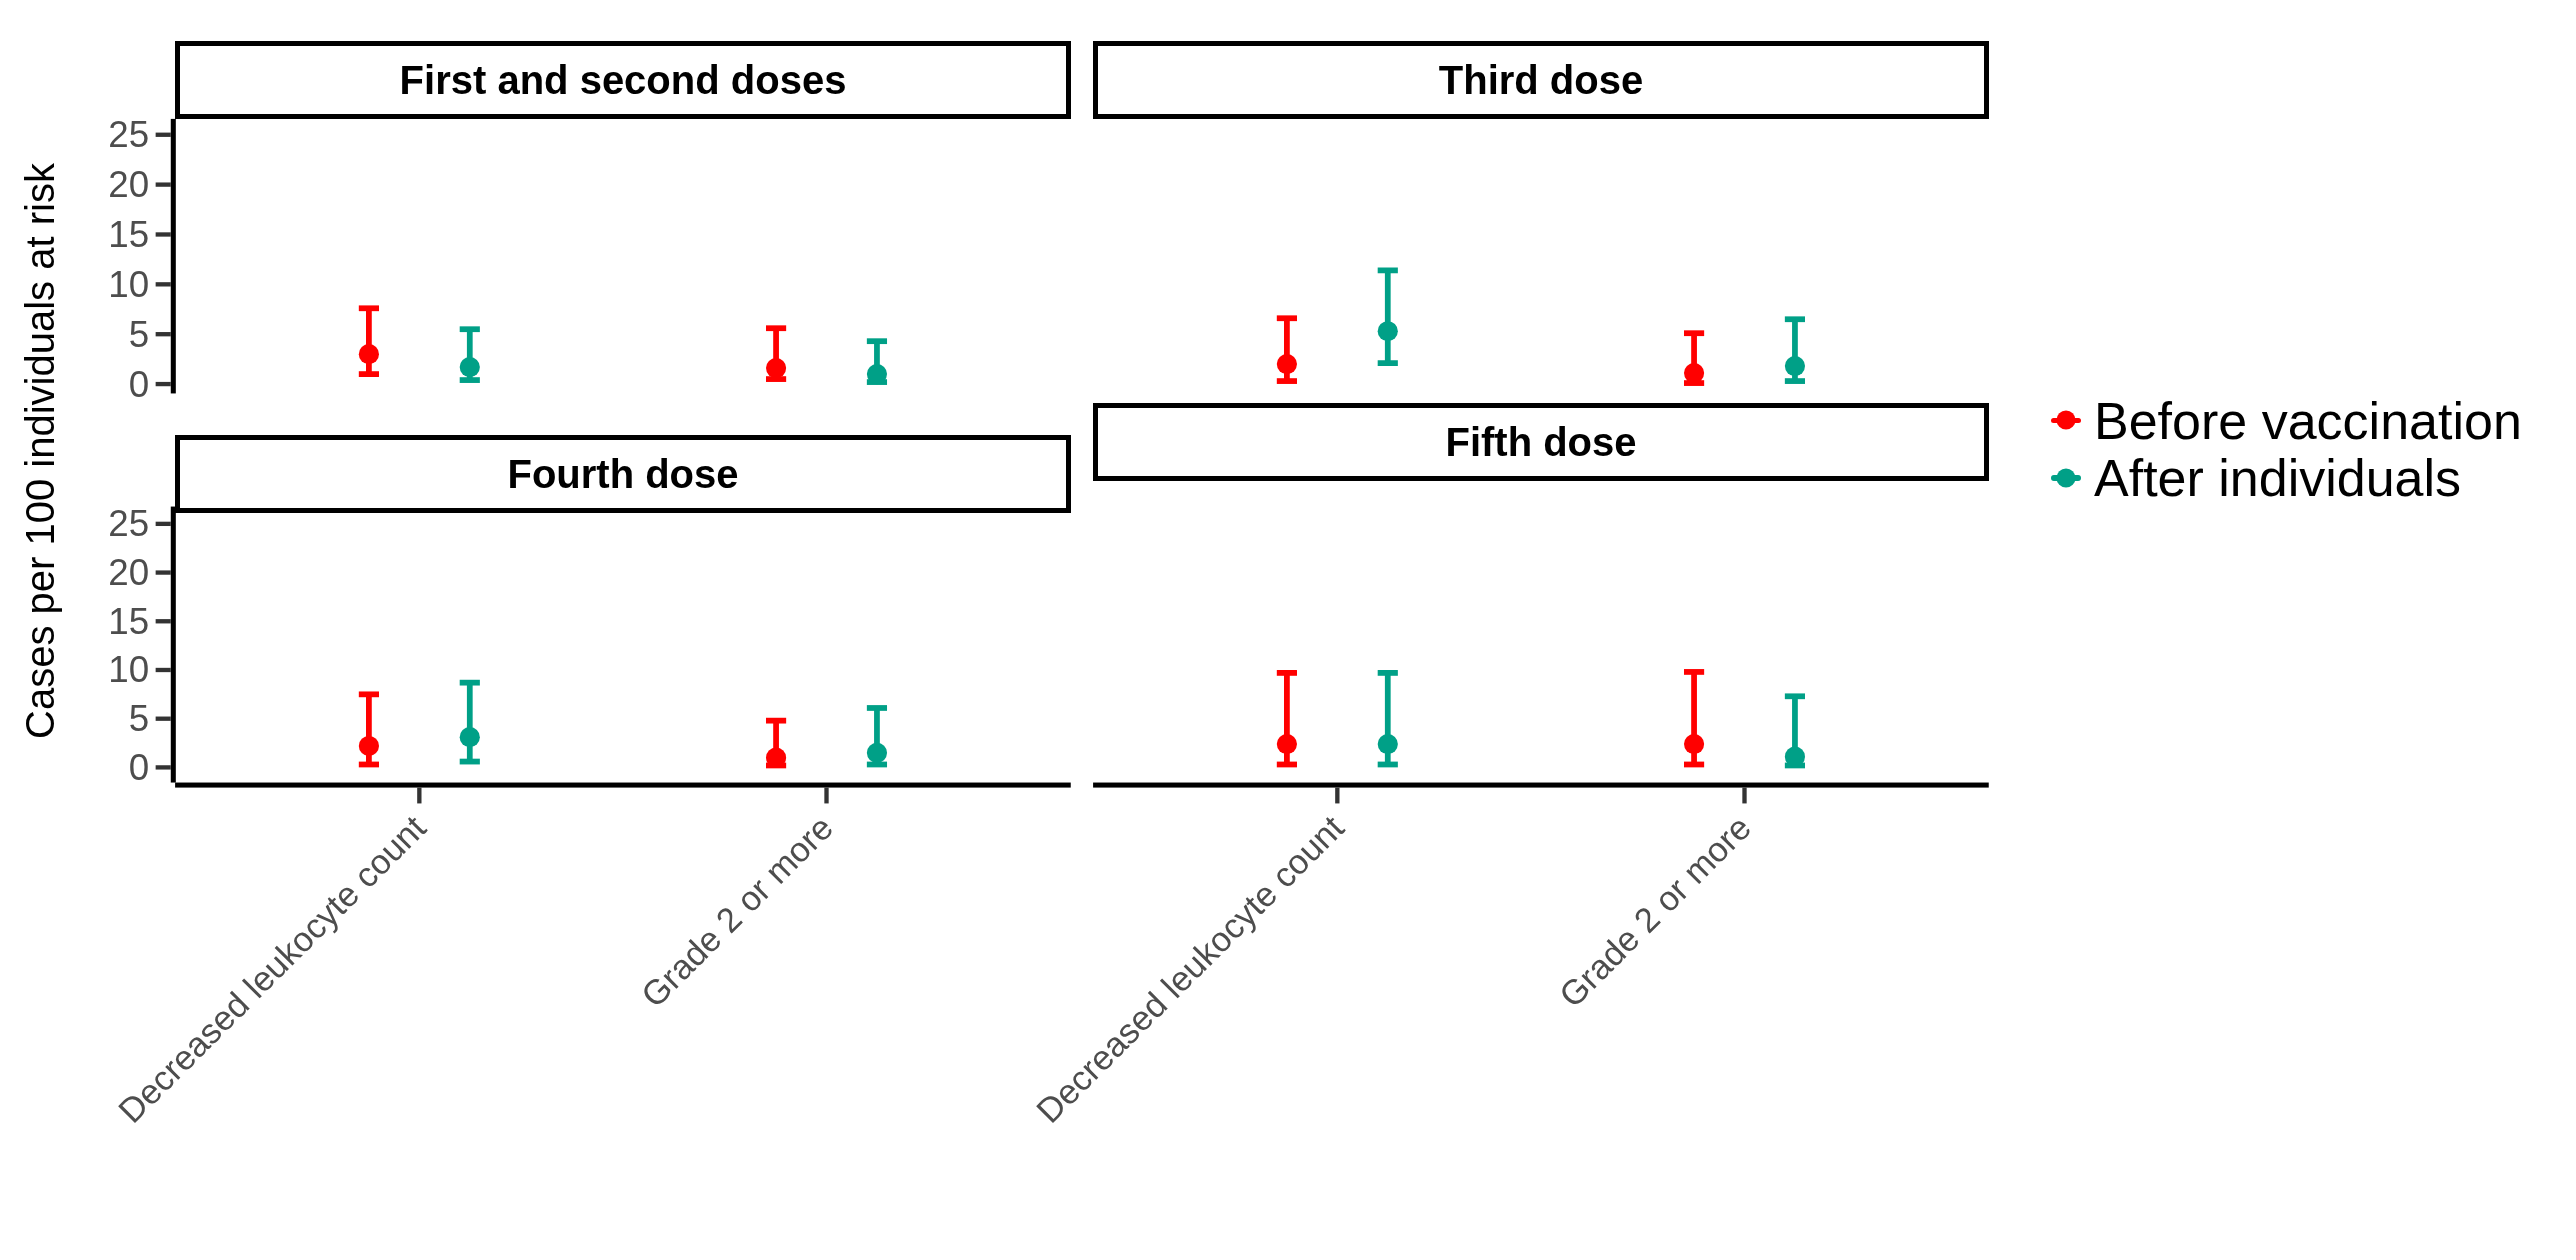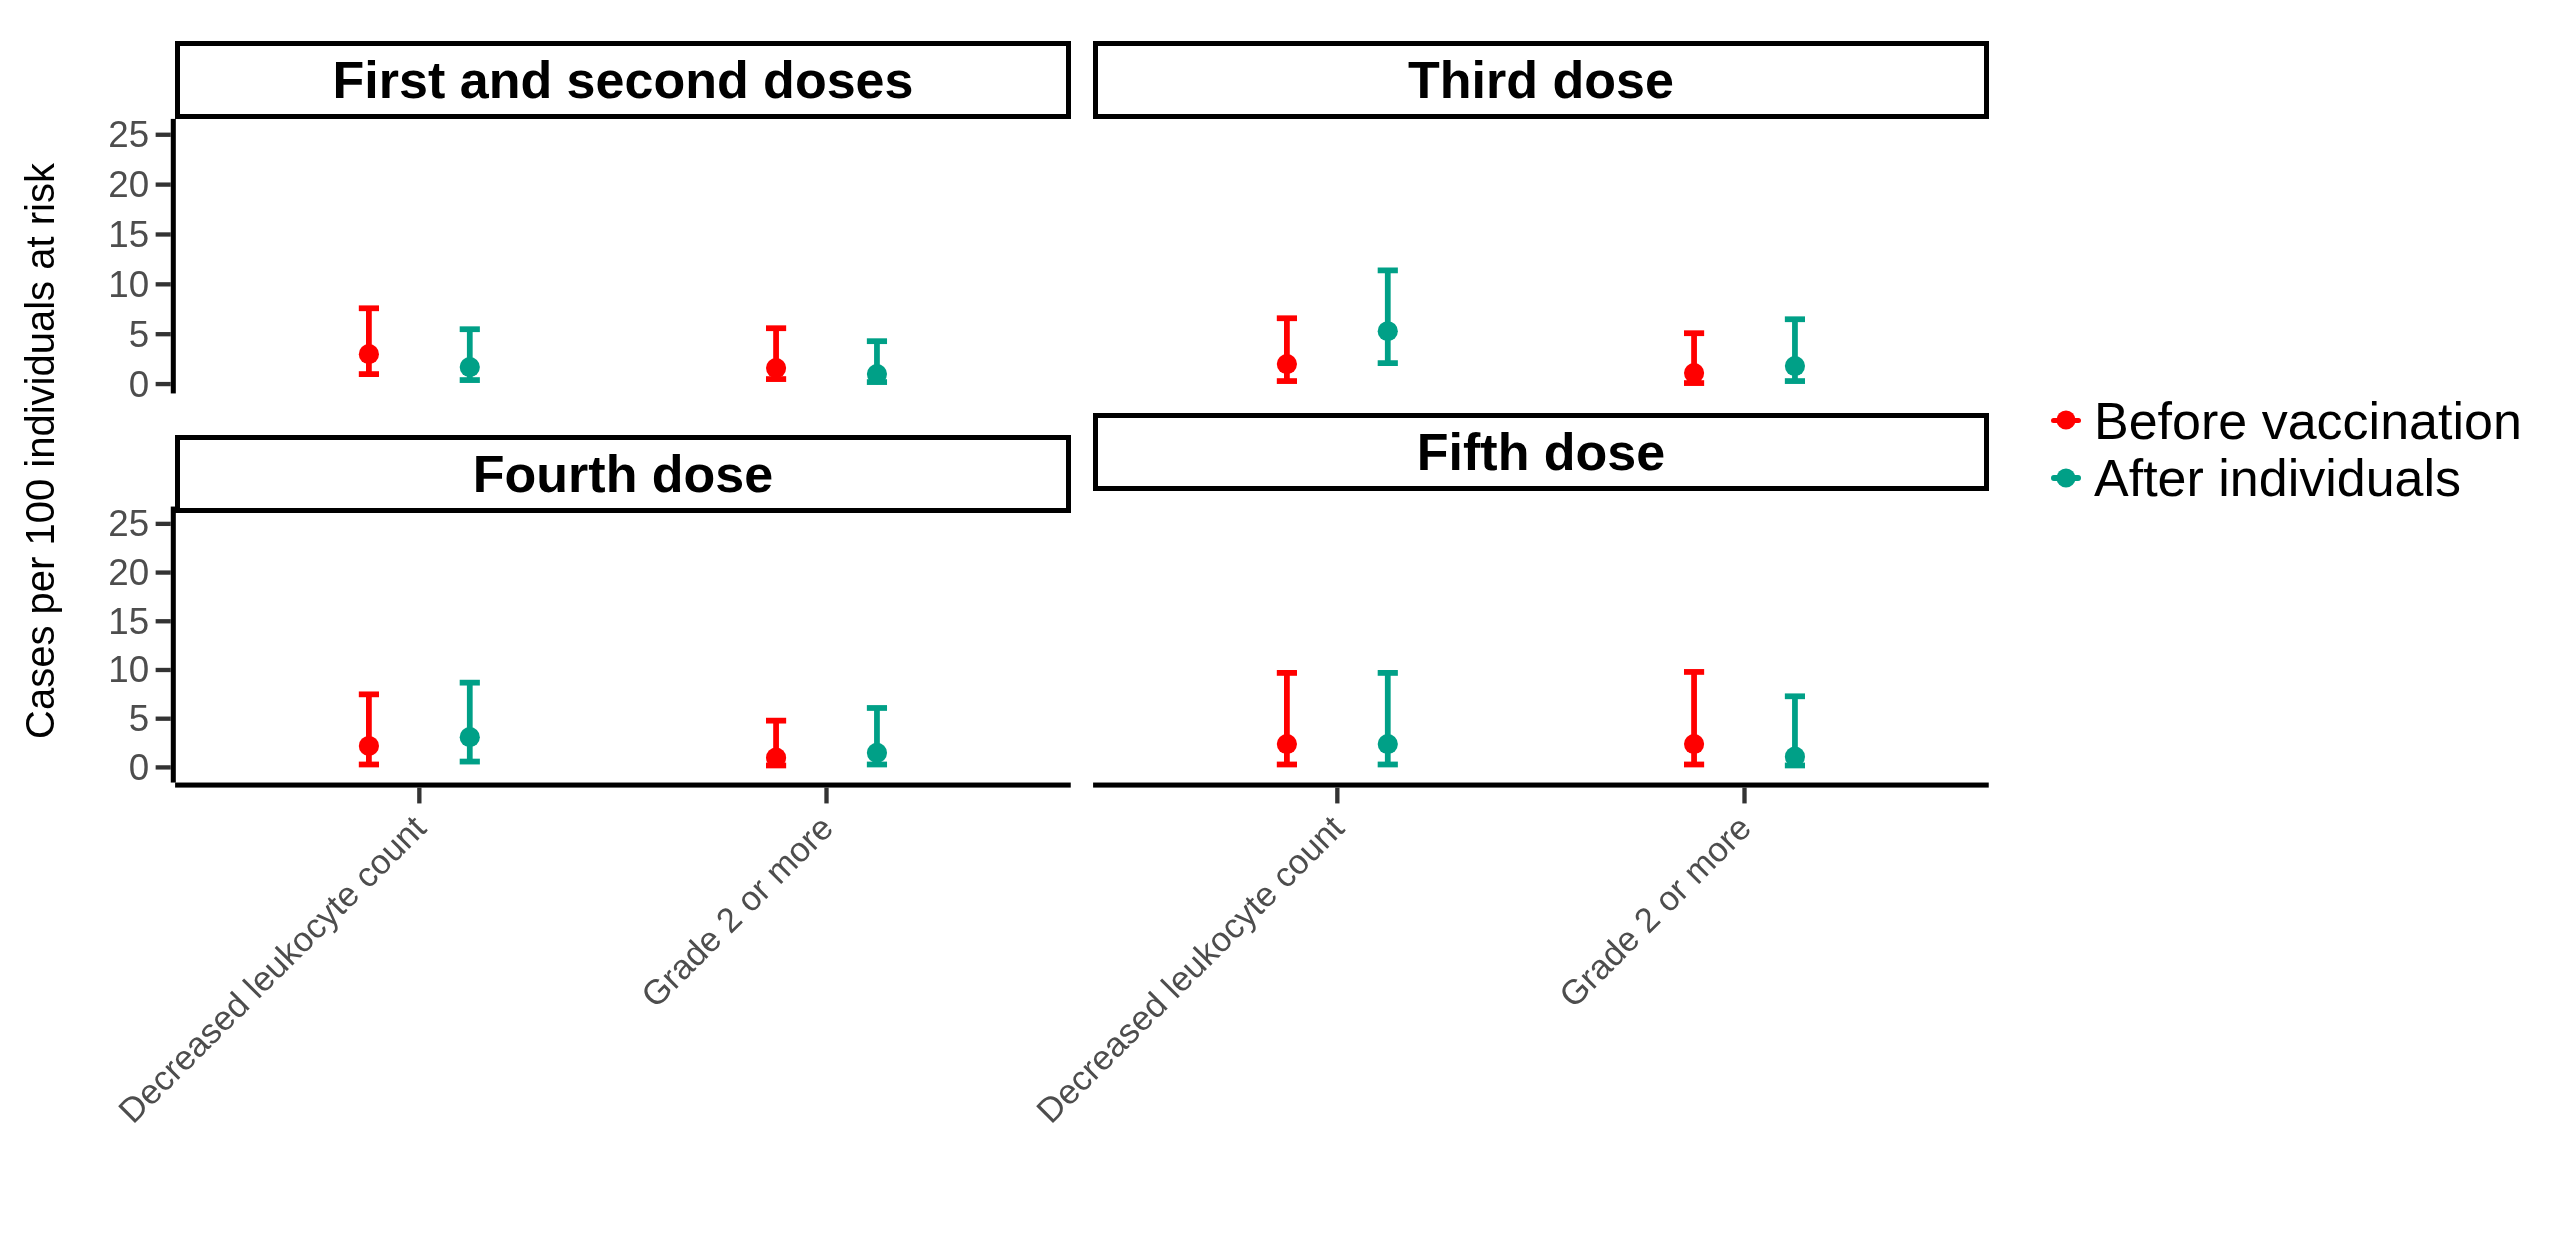--- a/index.html
+++ b/index.html
@@ -1,25 +1,25 @@
 <!DOCTYPE html>
 <html style="font-size:11.5px"><head>
 <meta charset="utf-8">
 <style>
   html,body{margin:0;padding:0;background:#ffffff;}
   #figure{position:relative;width:2576px;height:1261px;background:#ffffff;overflow:hidden;
           font-family:"Liberation Sans",sans-serif;}
   svg text{font-family:"Liberation Sans",sans-serif;}
   .strip{position:absolute;height:78px;width:896px;background:#ffffff;border:5px solid #000;
          box-sizing:border-box;display:flex;align-items:center;justify-content:center;
-         font-weight:bold;font-size:52px;color:#000;}
+         font-weight:bold;font-size:40px;color:#000;}
   #strip0{left:175px;top:41px}
   #strip1{left:1093px;top:41px}
   #strip2{left:175px;top:435px}
-  #strip3{left:1093px;top:413px}
+  #strip3{left:1093px;top:403px}
   #ytitle{position:absolute;left:-355px;top:427px;width:793px;height:48px;
           transform:rotate(-90deg);transform-origin:center;text-align:center;
           font-size:40px;color:#000;}
   #legend{position:absolute;left:2051px;top:393px;display:flex;flex-direction:column;gap:2.9px;}
   .legend-item{display:flex;align-items:center;gap:13px;height:55px;}
   .legend-key{position:relative;width:30px;height:5.8px;border-radius:2.9px;flex:0 0 auto;}
   .legend-dot{position:absolute;left:50%;top:50%;width:19px;height:19px;border-radius:50%;
               transform:translate(-50%,-50%);}
   .legend-label{font-size:52px;color:#000;white-space:nowrap;}
   #chart{position:absolute;left:0;top:0;}

